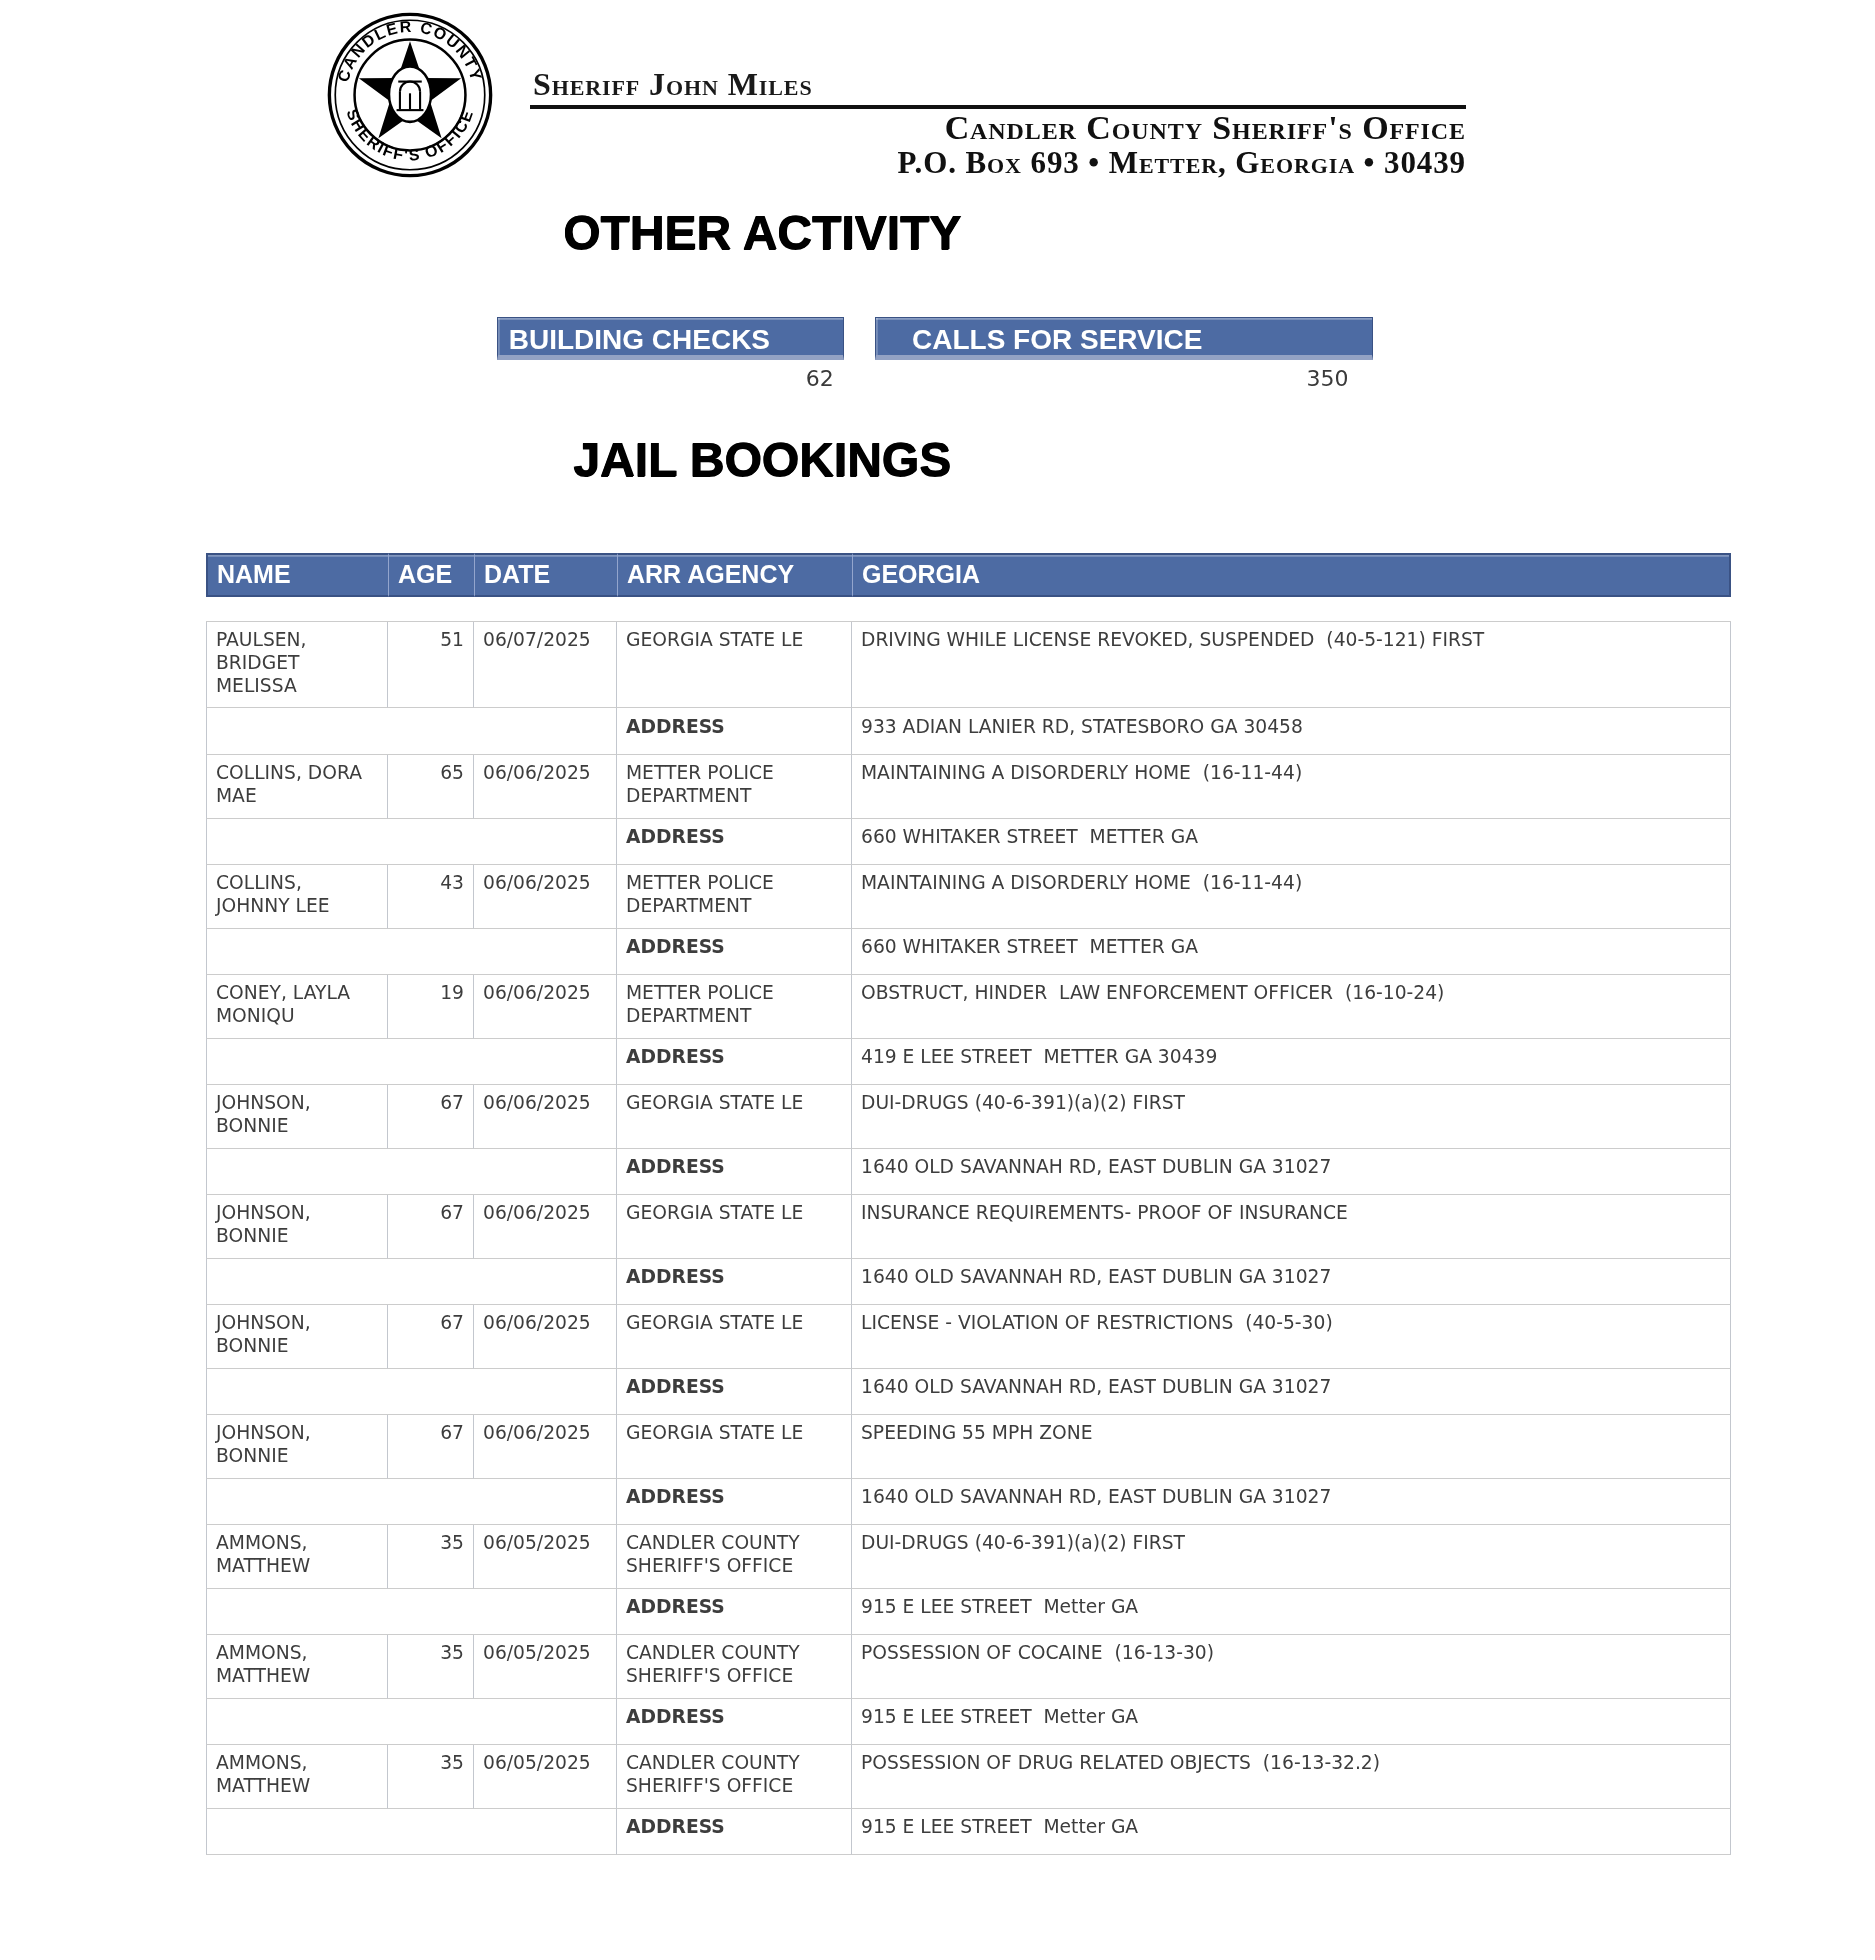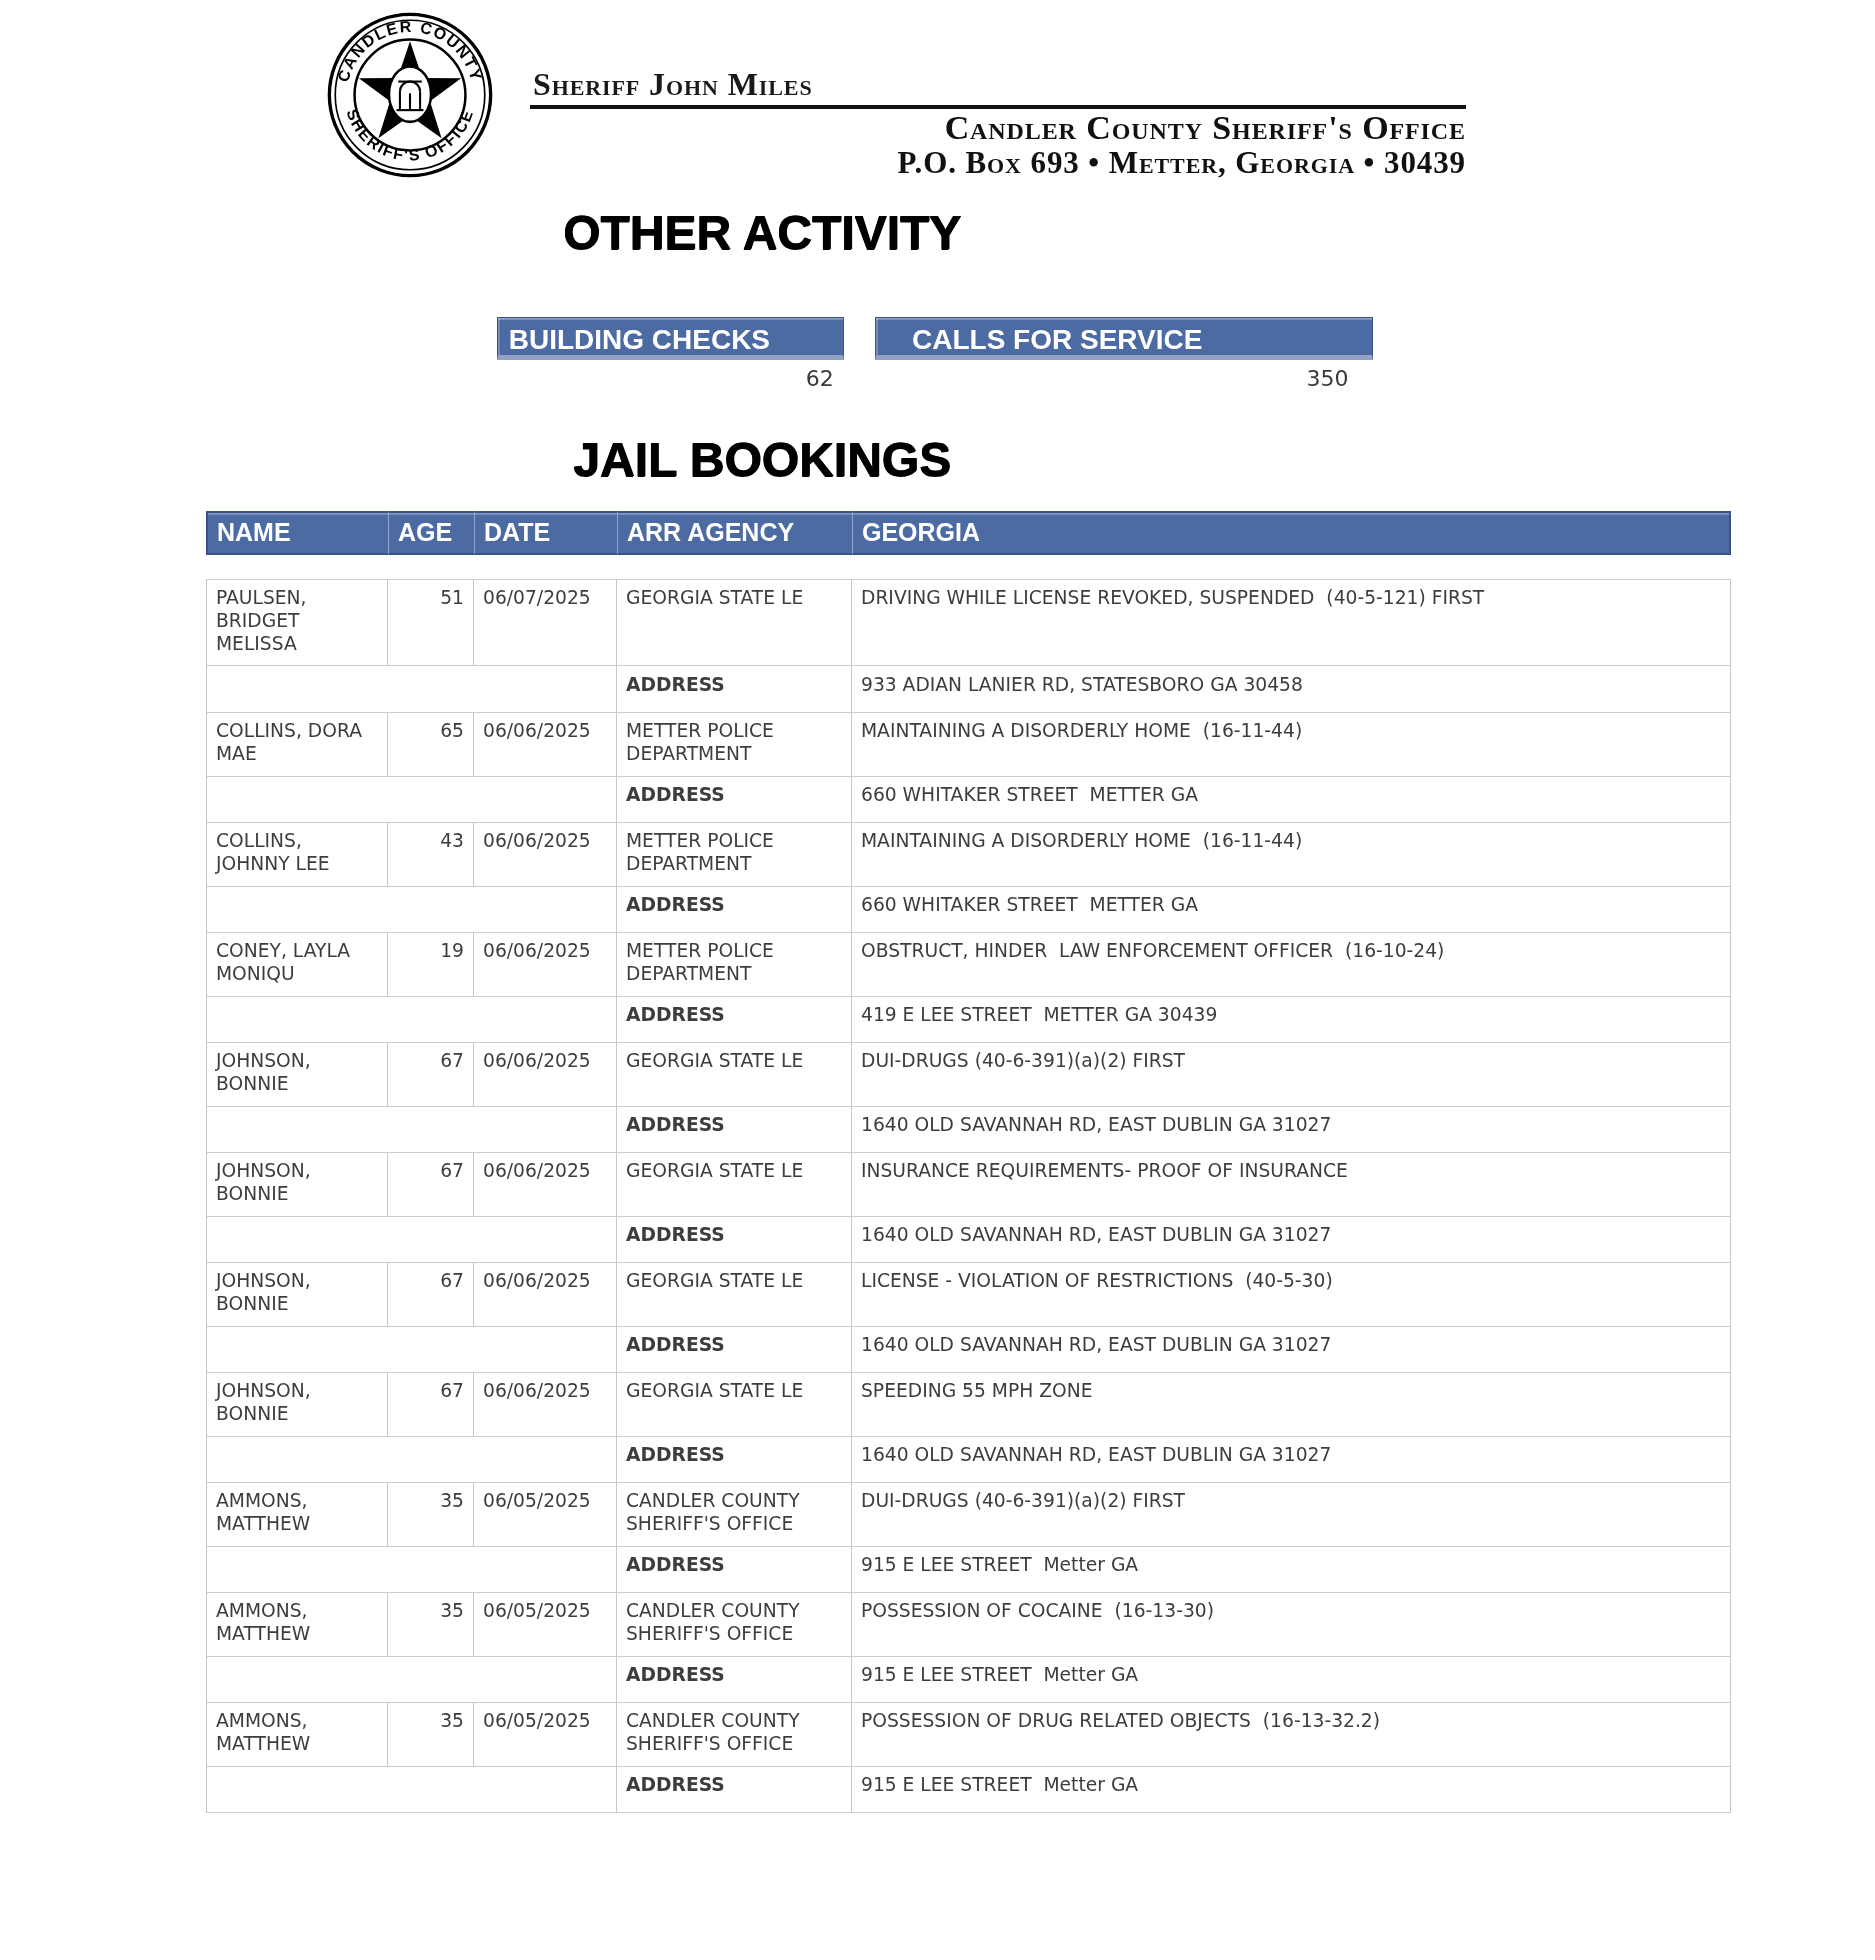--- a/index.html
+++ b/index.html
@@ -36,21 +36,21 @@
     box-shadow:inset 0 1.8px 0 rgba(255,255,255,0.35), inset 1.8px 0 0 rgba(255,255,255,0.25);margin-top:36px; }
   .stat-box.b1 { width:347px; }
   .stat-box.b2 { width:498px;padding-left:36px; }
   .vals-row { position:absolute; left:492px; top:346px; display:flex; gap:31px;
     font-size:22px; color:#3a3a3a;margin-top:20px; }
   .stat-val { text-align:right; box-sizing:border-box; }
   .stat-val.v1 { width:347px; padding-right:5.3px; }
   .stat-val.v2 { width:498px; padding-right:19.6px; }
 
   
-  table.book { position:absolute; left:180px; top:511px; width:1524px;
+  table.book { position:absolute; left:180px; top:553px; width:1524px;
     border-collapse:separate; border-spacing:0; table-layout:fixed;padding-left:26px; }
   table.book th { background:#4d6ba3; color:#ffffff; text-align:left;
     font-family:"Liberation Sans", sans-serif; font-weight:bold; font-size:25px;
     padding:5.3px 7.1px 5.3px 9px; border-top:2.7px solid #3a5284;
     border-bottom:2.7px solid #3a5284; border-left:1.8px solid #93a5cd;
     box-shadow:inset 0 1.8px 0 rgba(255,255,255,0.30); }
   table.book th:first-child { border-left:2.7px solid #3a5284; }
   table.book th:last-child  { border-right:2.7px solid #3a5284; }
   tr.gap-row td { height:7.1px; border:none; background:#ffffff; padding:0; }
   table.book td { font-size:18.7px; line-height:23px; vertical-align:top;

